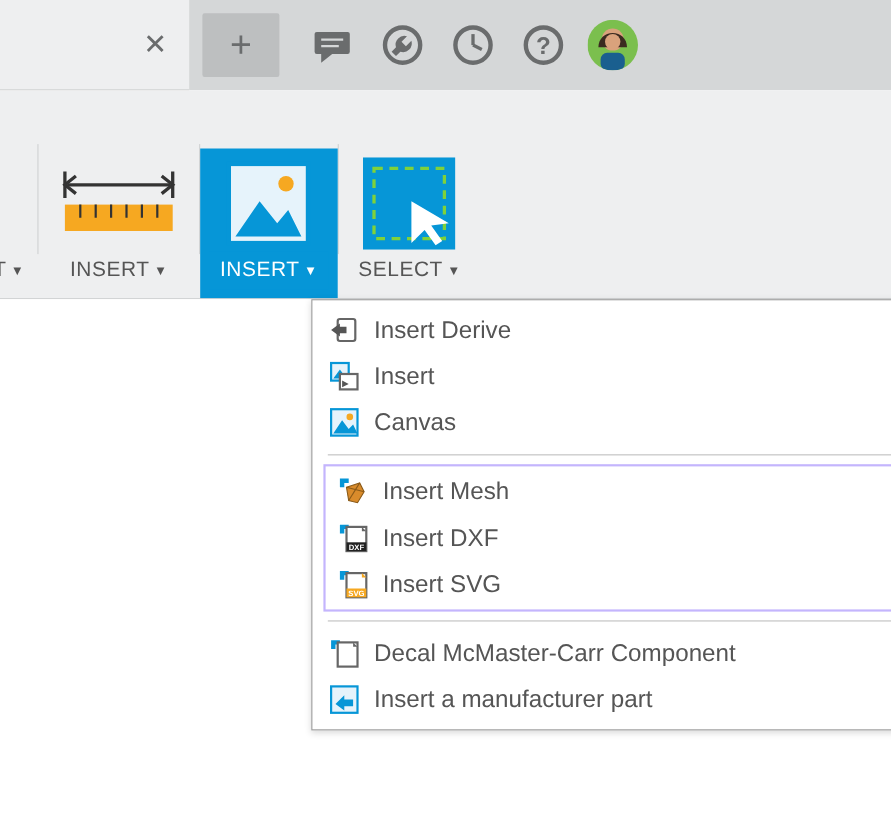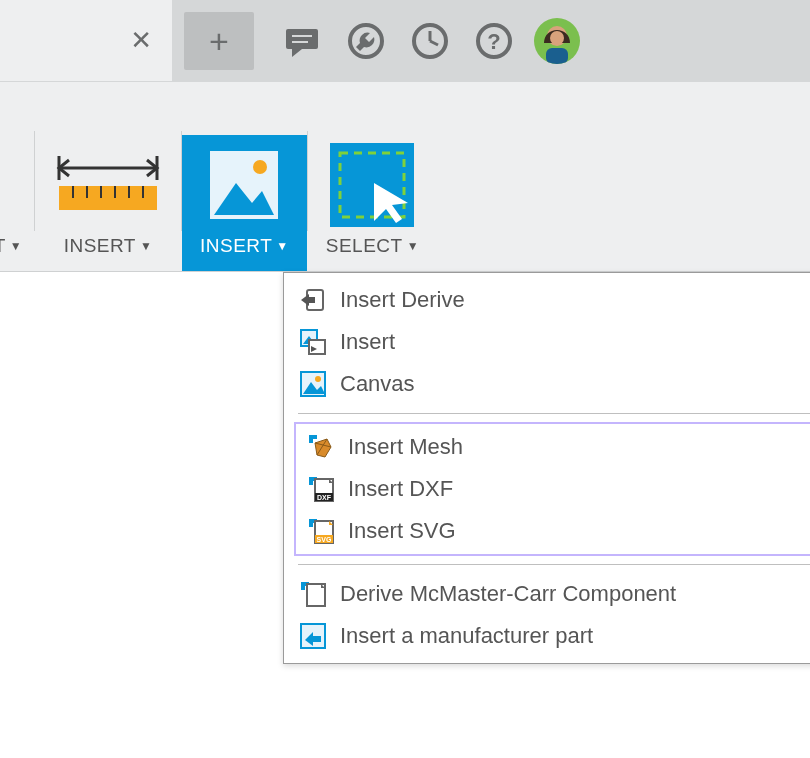--- a/index.html
+++ b/index.html
@@ -303,21 +303,21 @@
   <div class="dd-sep"></div>
 
   <div class="dd-item">
     <span class="dd-icon ic-mc">
       <svg viewBox="0 0 28 28">
           <polygon points="2,2 10,2 10,6 6,6 6,10 2,10" fill="#0696d7"></polygon>
           <rect x="8" y="4" width="18" height="22" fill="#fff" stroke="#666" stroke-width="2"></rect>
           <polygon points="22,4 26,8 22,8" fill="#666"></polygon>
         </svg>
     </span>
-    <span>Derive McMaster-Carr Component</span>
+    <span>Decal McMaster-Carr Component</span>
   </div>
 
   <div class="dd-item">
     <span class="dd-icon ic-mfr">
       <svg viewBox="0 0 28 28">
           <rect x="2" y="2" width="24" height="24" fill="#e6f3fb" stroke="#0696d7" stroke-width="2"></rect>
           <polygon points="6,18 14,10 14,14 22,14 22,20 14,20 14,24" fill="#0696d7"></polygon>
         </svg>
     </span>
     <span>Insert a manufacturer part</span>

